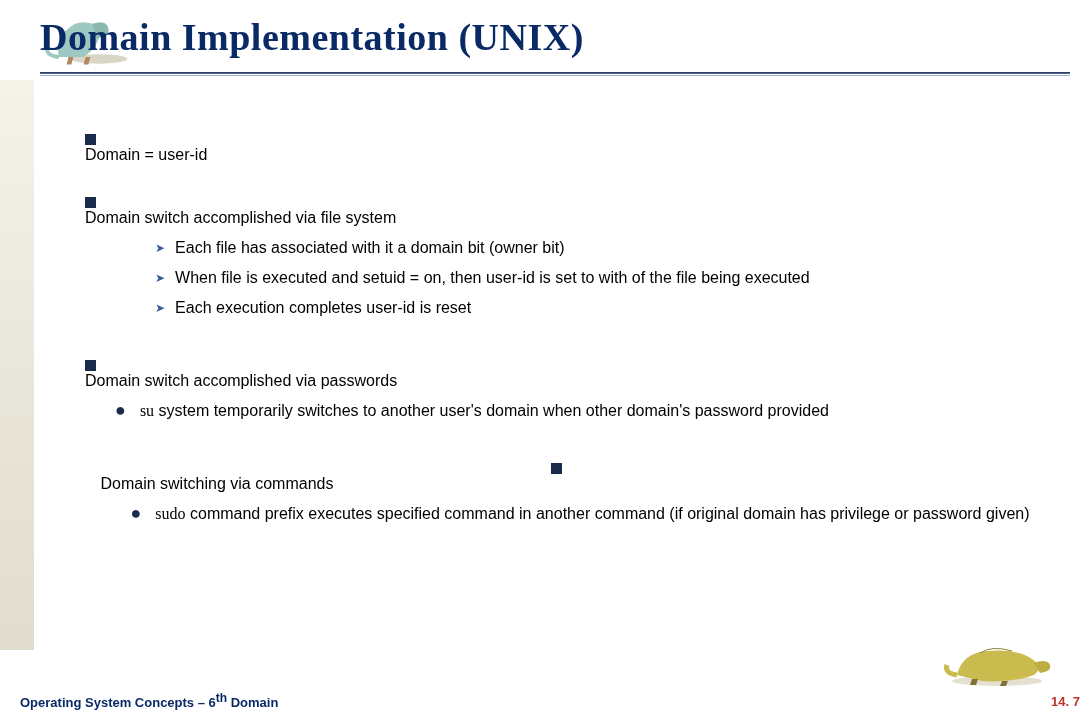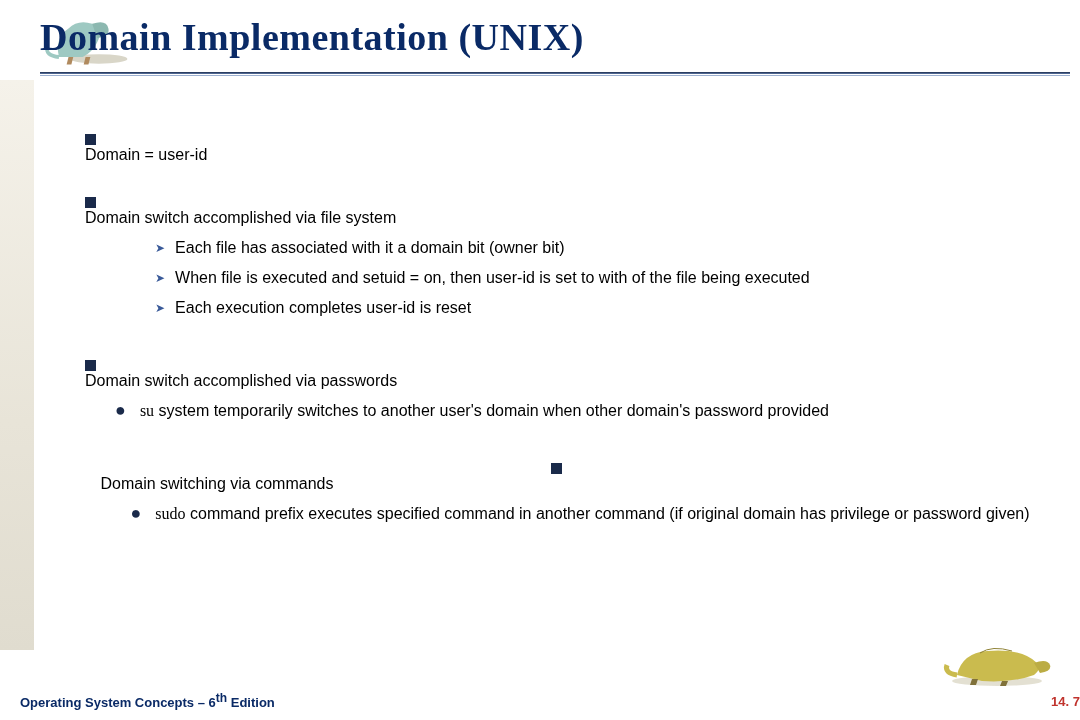--- a/index.html
+++ b/index.html
@@ -110,17 +110,17 @@
   <ellipse cx="55" cy="48" rx="45" ry="5" fill="#e2dfd0"></ellipse>
   <path d="M15 42 Q20 20 45 18 Q80 15 95 30 Q100 36 92 42 Q70 50 40 48 Z" fill="#c8b845"></path>
   <path d="M92 30 Q105 25 108 32 Q110 38 98 40 Z" fill="#b8a83a"></path>
   <path d="M30 46 L28 52 L34 52 L36 46 Z" fill="#7a6a30"></path>
   <path d="M60 48 L58 53 L64 53 L66 48 Z" fill="#7a6a30"></path>
   <path d="M15 42 Q2 40 5 32" stroke="#c8b845" stroke-width="5" fill="none"></path>
   <path d="M38 20 Q50 12 70 18" stroke="#8a7c2c" stroke-width="1" fill="none"></path>
 </svg>
 
 <div class="footer">
-  <div class="fl"><span>Operating System Concepts – 6</span><span class="sup">th</span><span> Edition</span></div>
+  <div class="fl"><span>Operating System Concepts – 6</span><span class="sup">th</span><span> Domain</span></div>
   <div class="fc">14. 7</div>
 </div>
 
 </div>
 
 </body></html>

